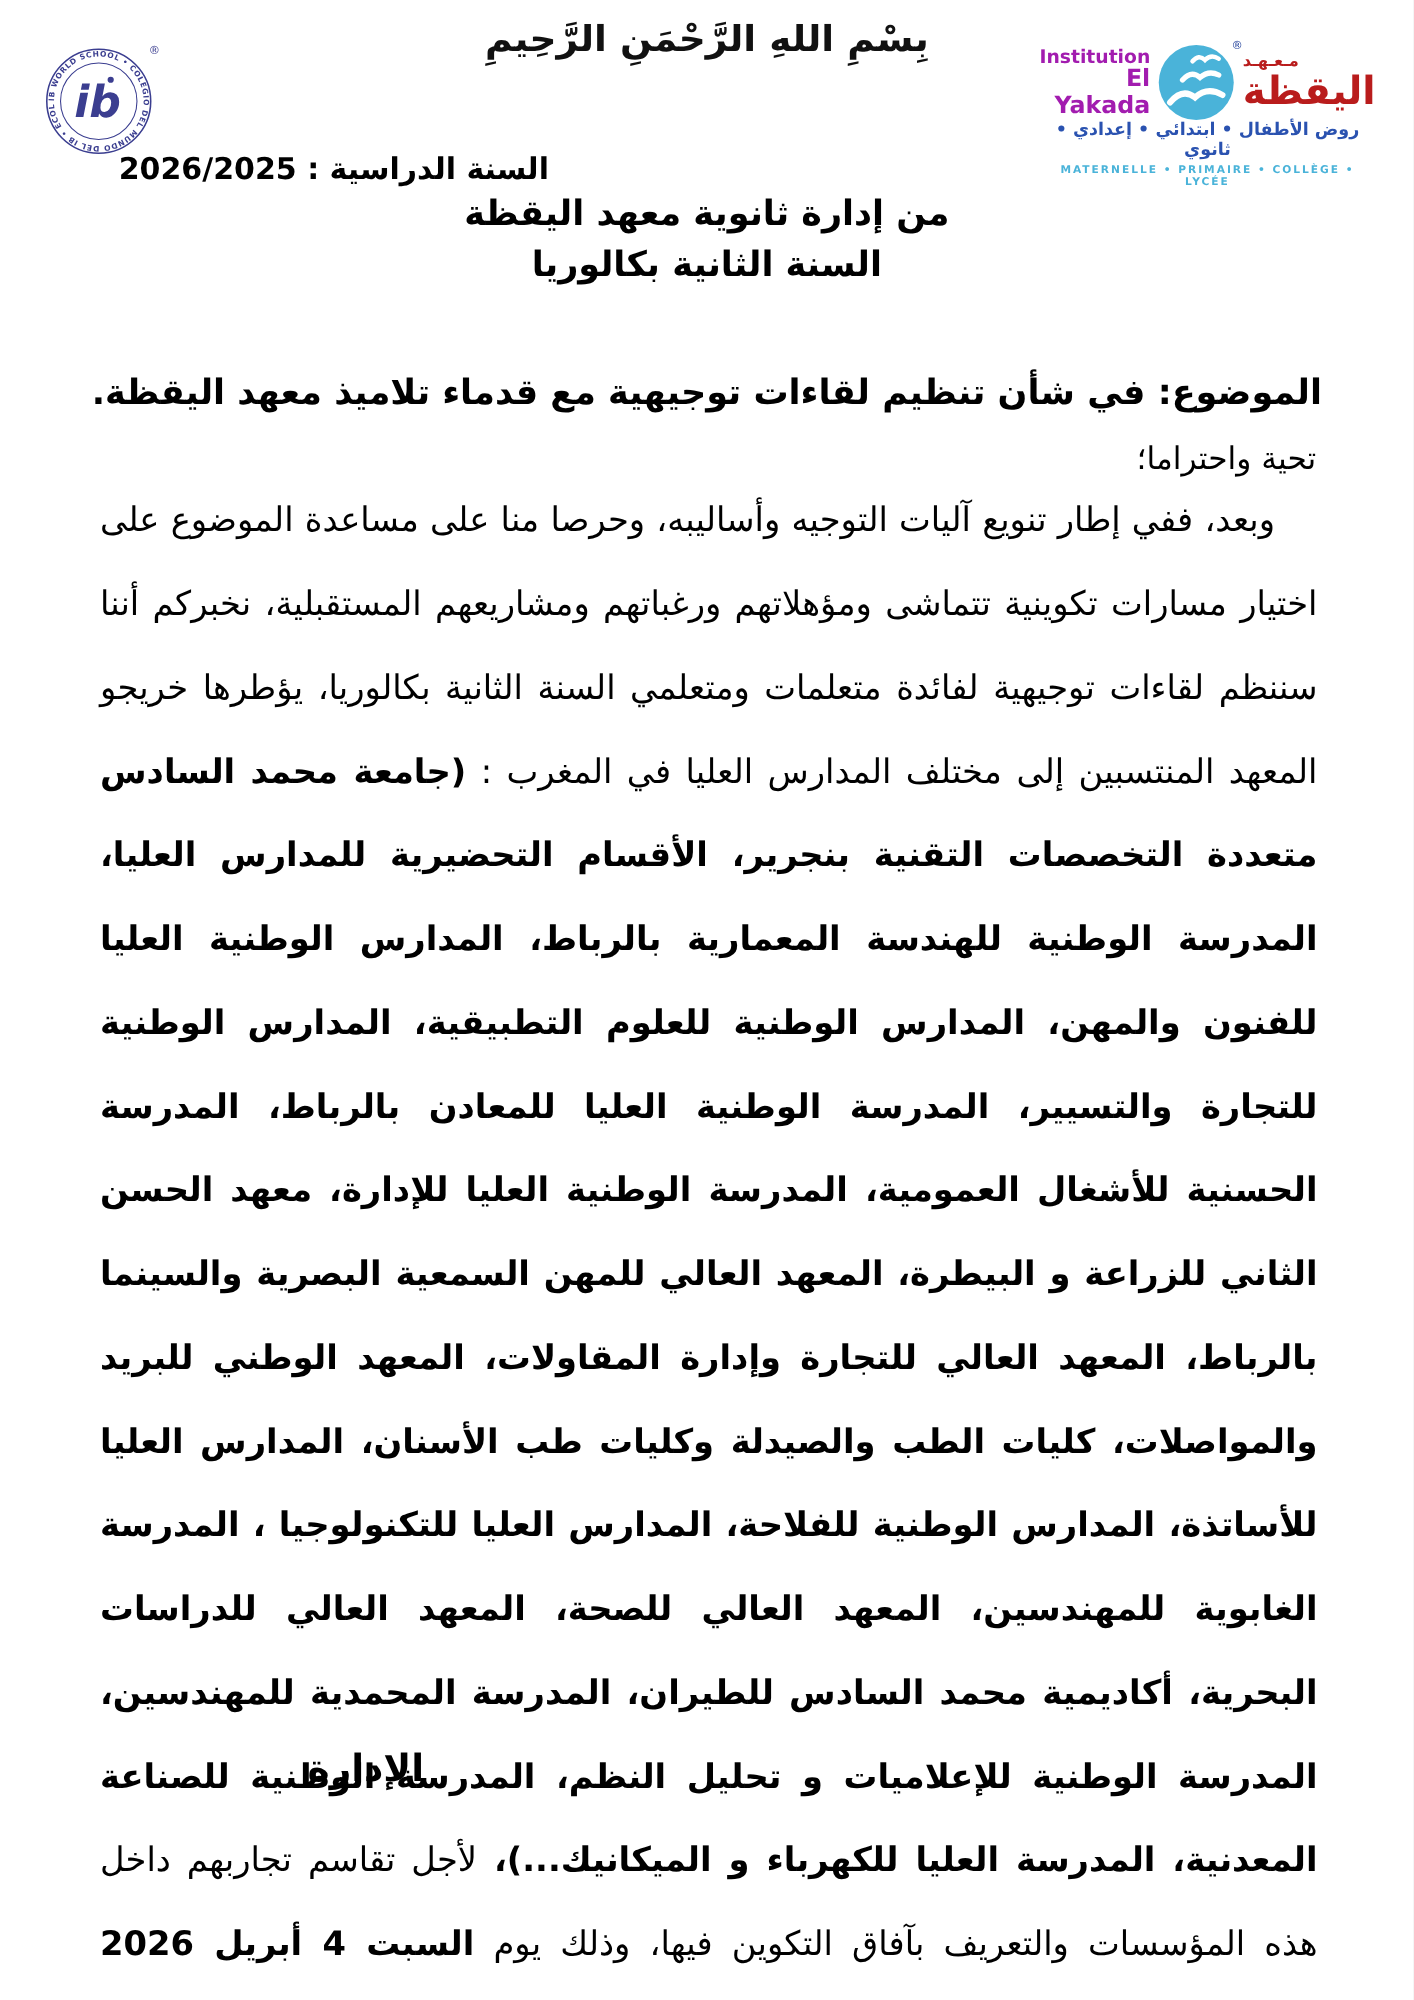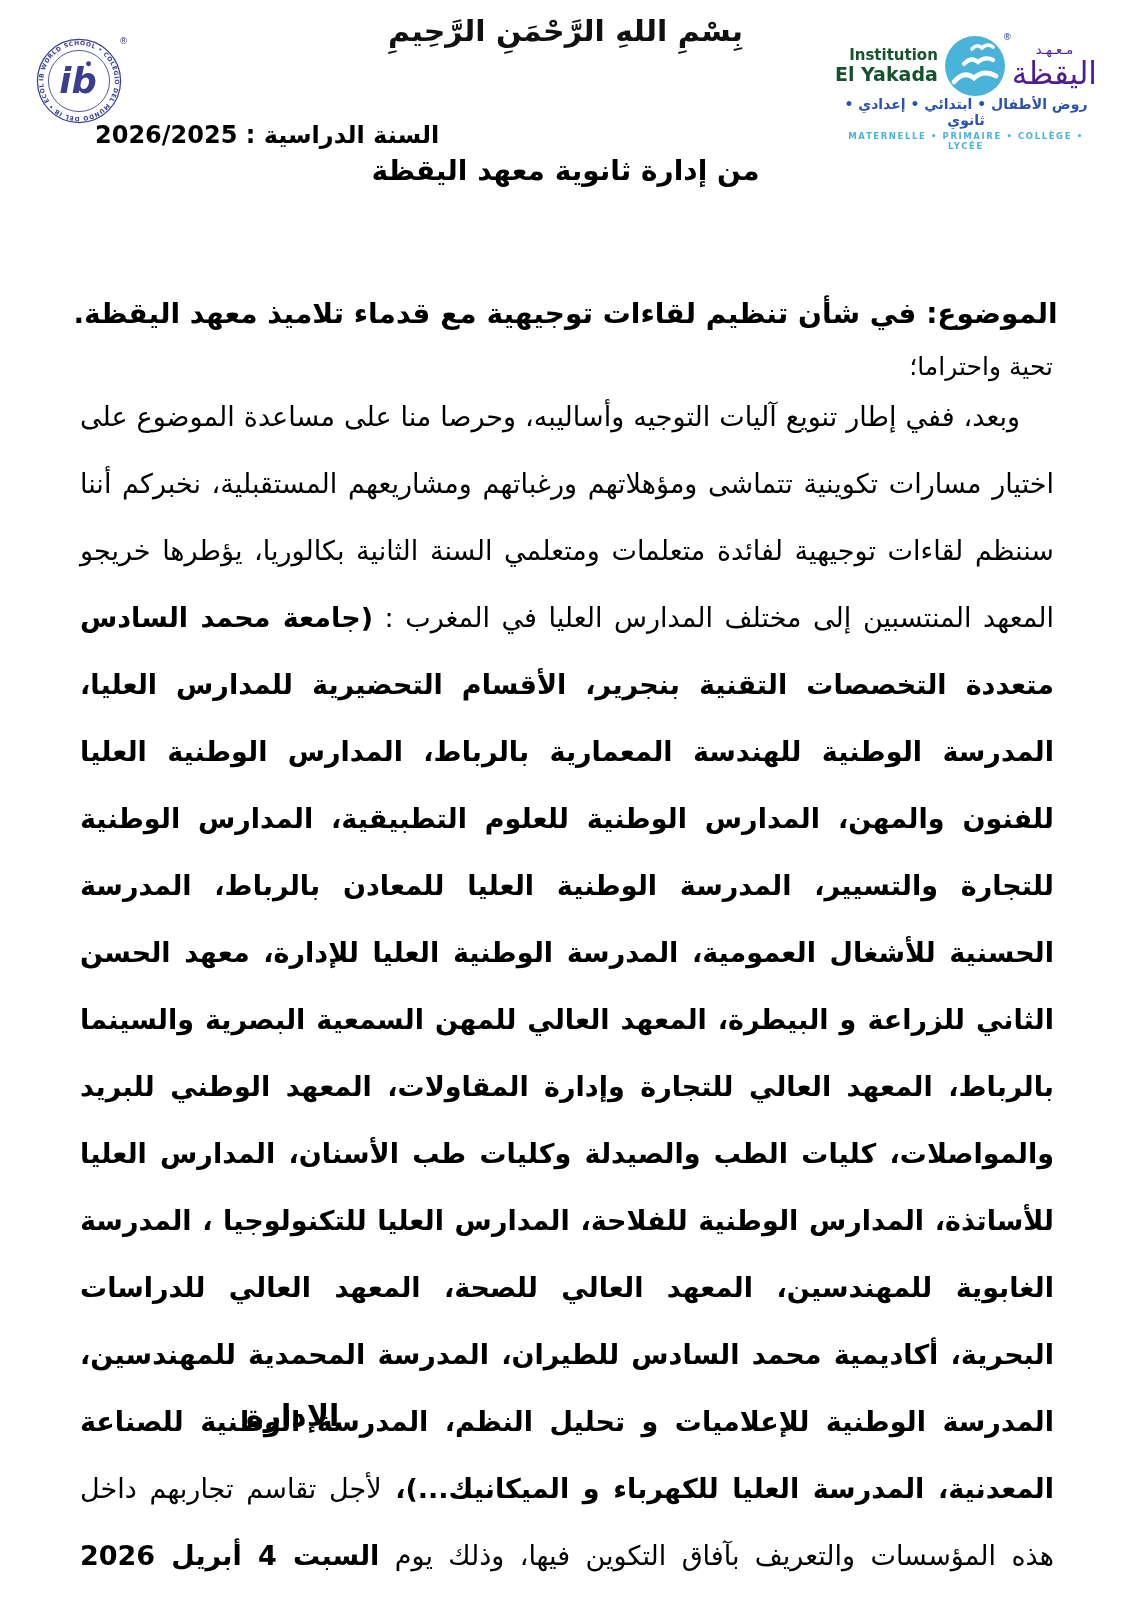--- a/index.html
+++ b/index.html
@@ -46,43 +46,43 @@
   }
   .yakada-top {
     display: flex;
     direction: ltr;
     justify-content: center;
     align-items: center;
     gap: 7px;
   }
   .yakada-inst {
     text-align: right;
-    color: #14532d;
+    color: #a21caf;
     font-weight: bold;
     line-height: 1.1;
   }
   .yakada-inst .l1 { font-size: 15px; }
   .yakada-inst .l2 { font-size: 19px; }
   .yakada-circle {
     position: relative;
     width: 60px; height: 60px;
     border-radius: 50%;
     background: #4ab3d9;
     flex: 0 0 auto;
   }
   .yakada-circle .reg {
     position: absolute; top: -4px; right: -7px;
     font-size: 9px; color: #21409a;
   }
   .yakada-arname {
     direction: rtl;
-    color: #4c1d95;
-    font-weight: normal;
+    color: #b91c1c;
+    font-weight: bold;
     line-height: 1;
-    text-align: center;
+    text-align: left;
   }
   .yakada-arname .top { font-size: 13px; letter-spacing: 6px; display: block; margin-bottom: 2px; }
   .yakada-arname .main { font-size: 31px; display: block; }
   .yakada-tagline-ar {
     margin-top: 0;
     direction: rtl;
     font-size: 14px;
     font-weight: bold;
     color: #2a52b0;
   }
@@ -186,20 +186,21 @@
       </div>
     </div>
     <div class="yakada-tagline-ar">روض الأطفال • ابتدائي • إعدادي • ثانوي</div>
     <div class="yakada-tagline-fr">MATERNELLE • PRIMAIRE • COLLÈGE • LYCÉE</div>
   </div>
 
   <div class="date-line">السنة الدراسية : 2026/2025</div>
 
   <div class="letter-head">
     <div>من إدارة ثانوية معهد اليقظة</div>
+    <div>السنة الثانية بكالوريا</div>
   </div>
 
   <div class="subject">الموضوع: في شأن تنظيم لقاءات توجيهية مع قدماء تلاميذ معهد اليقظة.</div>
 
   <div class="salutation">تحية واحتراما؛</div>
 
   <p class="body-text">
     <span>وبعد، ففي إطار تنويع آليات التوجيه وأساليبه، وحرصا منا على مساعدة الموضوع على اختيار مسارات تكوينية تتماشى ومؤهلاتهم ورغباتهم ومشاريعهم المستقبلية، نخبركم أننا سننظم لقاءات توجيهية لفائدة متعلمات ومتعلمي السنة الثانية بكالوريا، يؤطرها خريجو المعهد المنتسبين إلى مختلف المدارس العليا في المغرب : </span>
     <span class="bold">(جامعة محمد السادس متعددة التخصصات التقنية بنجرير، الأقسام التحضيرية للمدارس العليا، المدرسة الوطنية للهندسة المعمارية بالرباط، المدارس الوطنية العليا للفنون والمهن، المدارس الوطنية للعلوم التطبيقية، المدارس الوطنية للتجارة والتسيير، المدرسة الوطنية العليا للمعادن بالرباط، المدرسة الحسنية للأشغال العمومية، المدرسة الوطنية العليا للإدارة، معهد الحسن الثاني للزراعة و البيطرة، المعهد العالي للمهن السمعية البصرية والسينما بالرباط، المعهد العالي للتجارة وإدارة المقاولات، المعهد الوطني للبريد والمواصلات، كليات الطب والصيدلة وكليات طب الأسنان، المدارس العليا للأساتذة، المدارس الوطنية للفلاحة، المدارس العليا للتكنولوجيا ، المدرسة الغابوية للمهندسين، المعهد العالي للصحة، المعهد العالي للدراسات البحرية، أكاديمية محمد السادس للطيران، المدرسة المحمدية للمهندسين، المدرسة الوطنية للإعلاميات و تحليل النظم، المدرسة الوطنية للصناعة المعدنية، المدرسة العليا للكهرباء و الميكانيك...)، </span>
     <span>لأجل تقاسم تجاربهم داخل هذه المؤسسات والتعريف بآفاق التكوين فيها، وذلك يوم </span>

